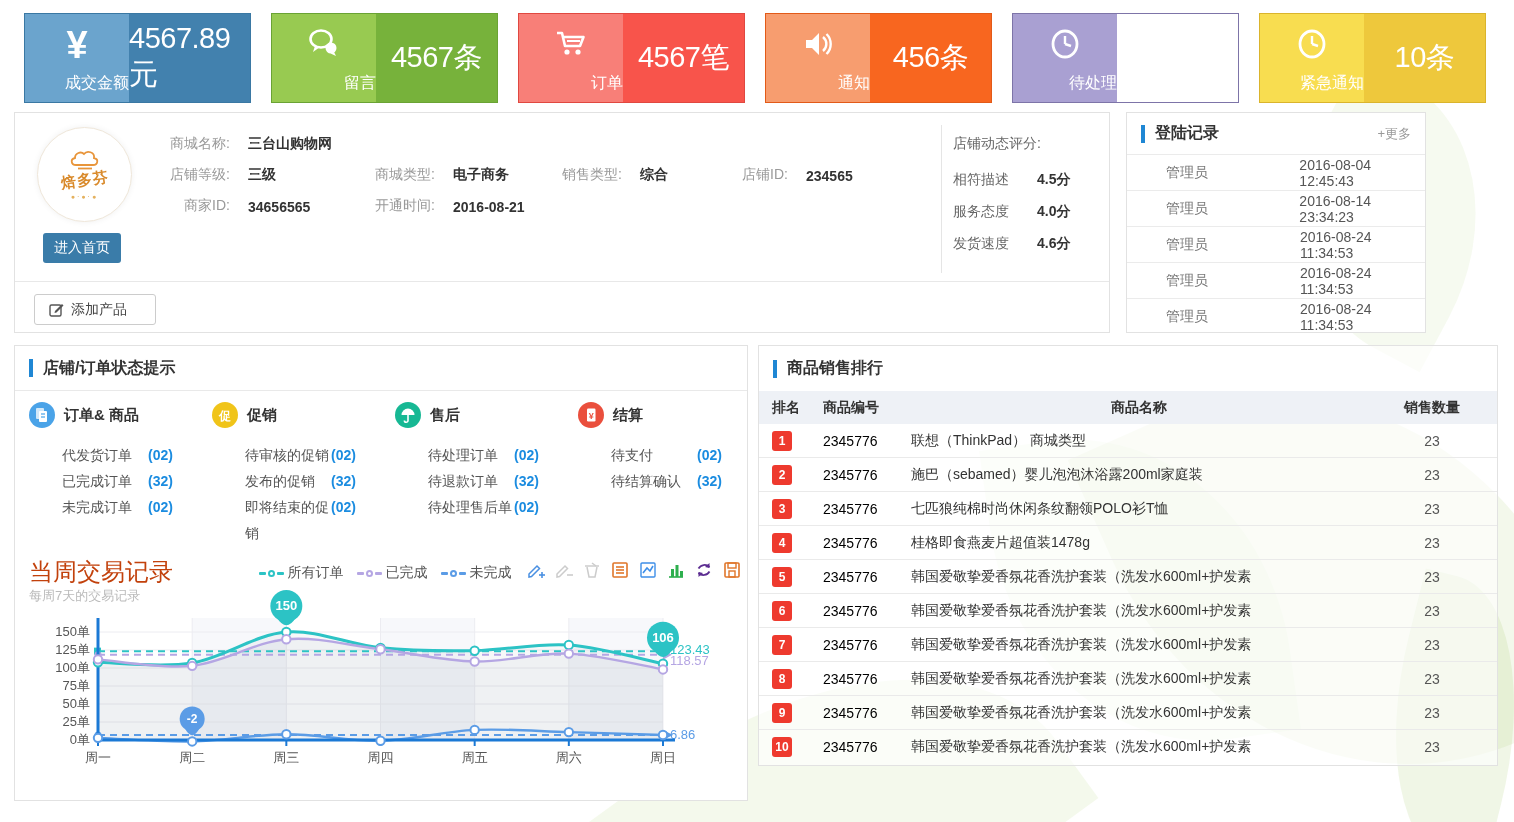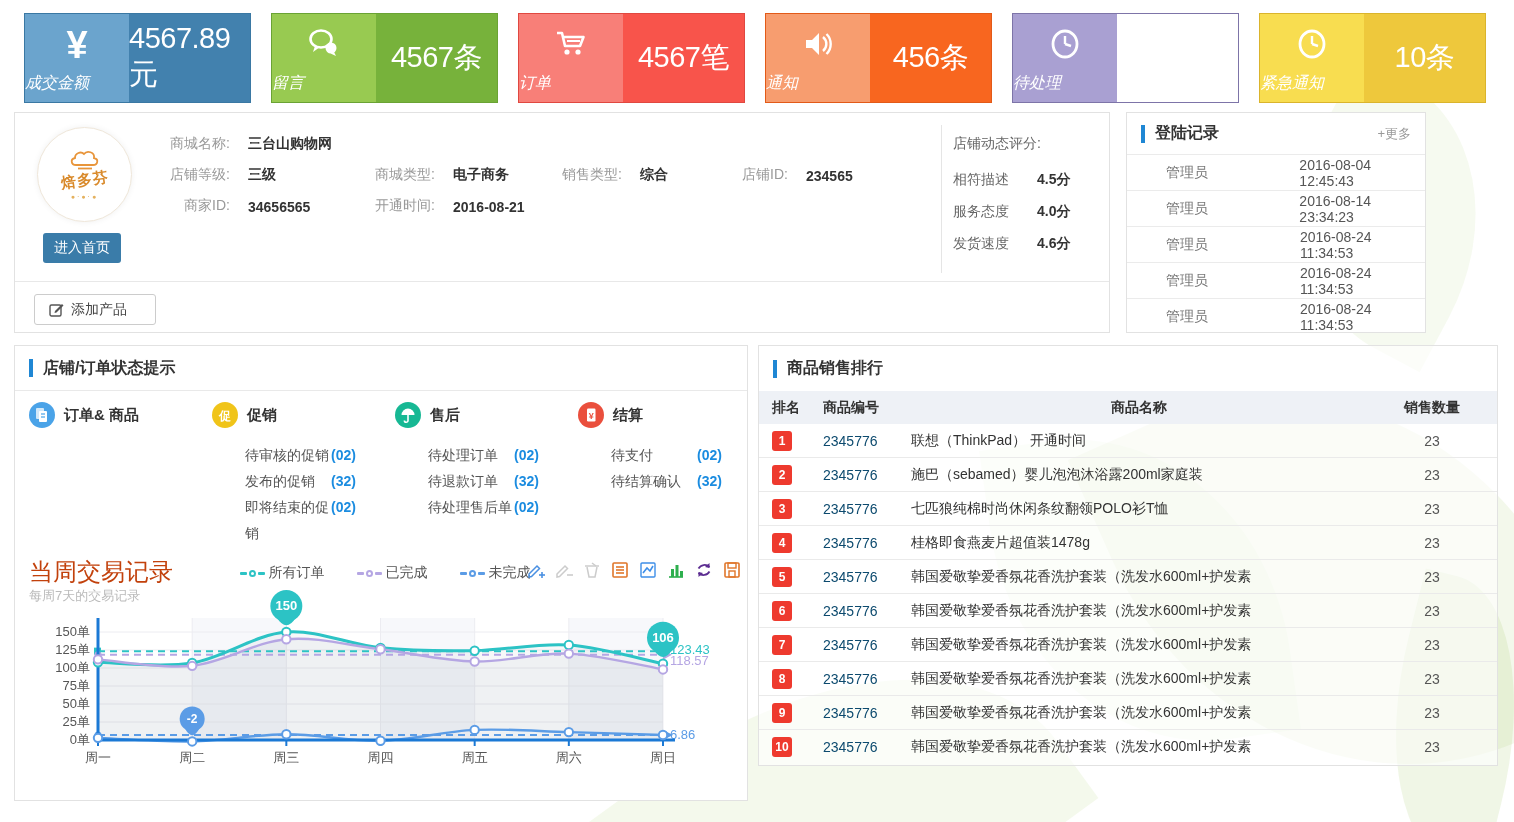--- a/index.html
+++ b/index.html
@@ -13,21 +13,21 @@
   .leaf2 { left:1290px; top:90px;  width:200px; height:250px; background:rgba(168,205,110,.10); transform:rotate(28deg); }
   .leaf3 { left:600px;  top:680px; width:460px; height:280px; background:rgba(168,205,110,.13); transform:rotate(-36deg); }
   .leaf4 { left:1000px; top:430px; width:280px; height:320px; background:rgba(180,212,130,.10); transform:rotate(-8deg); }
   .leaf5 { left:1390px; top:580px; width:130px; height:280px; background:rgba(160,200,100,.16); transform:rotate(14deg); }
 
   
   .cards { position:absolute; left:24px; top:13px; display:flex; gap:20px; z-index:2; }
   .card { width:227px; height:90px; display:flex; cursor:pointer; }
   .card-left { width:104px; position:relative; }
   .card-icon { position:absolute; left:0; right:0; top:11px; text-align:center; }
-  .card-label { position:absolute; left:0; right:0; bottom:8px; text-align:left; color:#fff; font-size:16px;font-style:italic; }
+  .card-label { position:absolute; left:0; right:0; bottom:8px; text-align:right; color:#fff; font-size:16px; }
   .card-value { flex:1; display:flex; align-items:center; justify-content:center; color:#fff; font-size:29px; font-weight:500; letter-spacing:-.5px; }
   .c1 { border:1px solid #3a78a3; } .c1 .card-left{background:#6ba4cd;} .c1 .card-value{background:#4281ae;}
   .c2 { border:1px solid #6aa334; } .c2 .card-left{background:#98ca51;padding-left:13px;} .c2 .card-value{background:#77b23b;}
   .c3 { border:1px solid #e04840; } .c3 .card-left{background:#f87f78;} .c3 .card-value{background:#f8544b;}
   .c4 { border:1px solid #e25a18; } .c4 .card-left{background:#f79d6f;} .c4 .card-value{background:#f8661f;}
   .c5 { border:1px solid #7d74a8; } .c5 .card-left{background:#a9a0d2;} .c5 .card-value{background:#8a80b5;}
   .c6 { border:1px solid #dab42c; } .c6 .card-left{background:#f8dd50;padding-left:45px;} .c6 .card-value{background:#eec83c;}
   .yen-glyph { color:#fff; font-size:38px; font-weight:bold; line-height:40px; }
 
   
@@ -76,42 +76,42 @@
   .group-head { display:flex; align-items:center; gap:9px; margin-bottom:14px; }
   .group-name { font-size:15px; font-weight:bold; color:#333; }
   .group-items { list-style:none; padding-left:33px; }
   .group-items li { line-height:26px; font-size:14px; cursor:pointer; }
   .s-label { display:inline-block; width:86px; color:#555; vertical-align:top; }
   .s-count { color:#1b8ce0; font-weight:bold; }
 
   
   .chart-title { position:absolute; left:14px; top:210px; font-size:24px; font-weight:normal; color:#c2410c; }
   .chart-sub { position:absolute; left:14px; top:241px; font-size:13px; color:#bbb; }
-  .legend { position:absolute; left:170px; top:218px; width:400px; display:flex; justify-content:center; gap:32px; }
+  .legend { position:absolute; left:170px; top:218px; width:400px; display:flex; justify-content:center; gap:13px; }
   .legend-item { display:flex; align-items:center; gap:4px; font-size:14px; color:#555; cursor:pointer; }
   .lg-sym { display:inline-flex; align-items:center; gap:2px; }
   .lg-sym i { width:7px; height:3px; background:currentColor; border-radius:1px; }
   .lg-sym b { width:7px; height:7px; border:2px solid currentColor; border-radius:50%; background:#fff; }
   .lg-teal { color:#2cc3c5; } .lg-purple { color:#b5a6e3; } .lg-blue { color:#5b9ce6; }
   .toolbar { position:absolute; right:6px; top:214px; display:flex; gap:9px; }
   .tool { width:19px; height:19px; display:flex; align-items:center; justify-content:center; cursor:pointer; }
   .chart-svg { position:absolute; left:2px; top:238px; }
 
   
   .rank-head { display:flex; align-items:center; height:33px; background:#eef1f6; font-size:14px; font-weight:bold; color:#333; }
   .col-rank { width:64px; padding-left:13px; }
   .col-code { width:88px; padding-left:0; }
   .col-name { flex:1; }
   .rank-head .col-name { text-align:center; }
   .col-qty { width:130px; text-align:center; }
   .rank-row { display:flex; align-items:center; height:34px; border-bottom:1px solid #eaeaea; font-size:14px; cursor:pointer; }
   .rank-row:last-child { border-bottom:none; }
   .badge { display:inline-flex; align-items:center; justify-content:center; min-width:20px; height:20px; padding:0 2px;
     background:#ee3a2e; color:#fff; font-size:12px; font-weight:bold; border-radius:3px; }
-  .cell-code { color:#0c4a6e; }
+  .cell-code { color:#000000; }
   .cell-name { color:#333; }
   .cell-qty { color:#555; }
 </style>
 </head>
 <body>
 
 <div class="page">
   <div class="leaf leaf1"></div>
   <div class="leaf leaf2"></div>
   <div class="leaf leaf3"></div>
@@ -321,20 +321,25 @@
         <div class="group-head">
           <svg width="26" height="26" viewBox="0 0 26 26">
               <circle cx="13" cy="13" r="13" fill="#4aa3e8"></circle>
               <rect x="7" y="6" width="8" height="11" rx="1" fill="#fff" opacity=".75"></rect>
               <rect x="10" y="9" width="8" height="11" rx="1" fill="#fff"></rect>
               <line x1="12" y1="12" x2="16" y2="12" stroke="#4aa3e8" stroke-width="1.2"></line>
               <line x1="12" y1="15" x2="16" y2="15" stroke="#4aa3e8" stroke-width="1.2"></line>
             </svg>
           <span class="group-name">订单&amp; 商品</span>
           </div>
+        <ul class="group-items">
+          <li><span class="s-label">代发货订单</span><span class="s-count">(02)</span></li>
+          <li><span class="s-label">已完成订单</span><span class="s-count">(32)</span></li>
+          <li><span class="s-label">未完成订单</span><span class="s-count">(02)</span></li>
+        </ul>
       </div>
       <div>
         <div class="group-head">
           <svg width="26" height="26" viewBox="0 0 26 26">
               <circle cx="13" cy="13" r="13" fill="#f0c419"></circle>
               <text x="13" y="17.5" text-anchor="middle" font-size="12" font-weight="bold" fill="#fff">促</text>
             </svg>
           <span class="group-name">促销</span>
           </div>
         <ul class="group-items">
@@ -560,21 +565,21 @@
     <div class="rank-head">
       <span class="col-rank">排名</span>
       <span class="col-code">商品编号</span>
       <span class="col-name">商品名称</span>
       <span class="col-qty">销售数量</span>
     </div>
     <div id="rank-rows">
   <div class="rank-row">
     <span class="col-rank"><span class="badge">1</span></span>
     <span class="col-code cell-code">2345776</span>
-    <span class="col-name cell-name">联想（ThinkPad） 开通时间</span>
+    <span class="col-name cell-name">联想（ThinkPad） 商城类型</span>
     <span class="col-qty cell-qty">23</span>
   </div>
 
   <div class="rank-row">
     <span class="col-rank"><span class="badge">2</span></span>
     <span class="col-code cell-code">2345776</span>
     <span class="col-name cell-name">施巴（sebamed）婴儿泡泡沐浴露200ml家庭装</span>
     <span class="col-qty cell-qty">23</span>
   </div>
 

